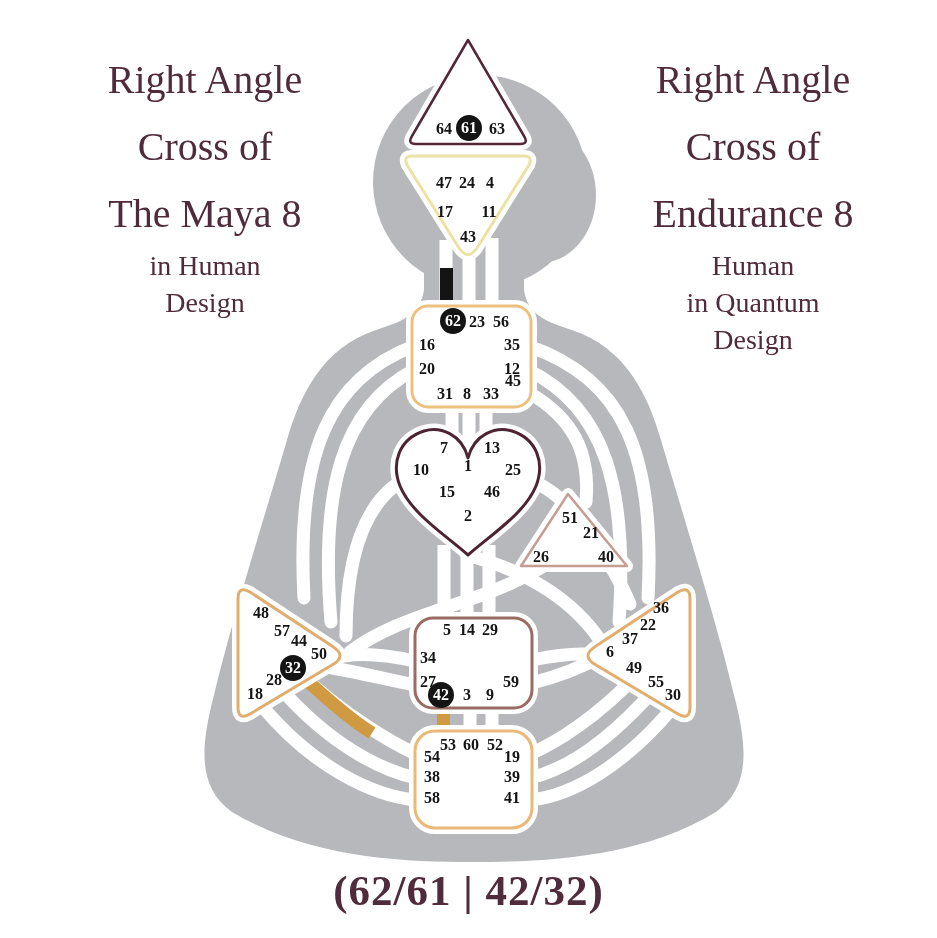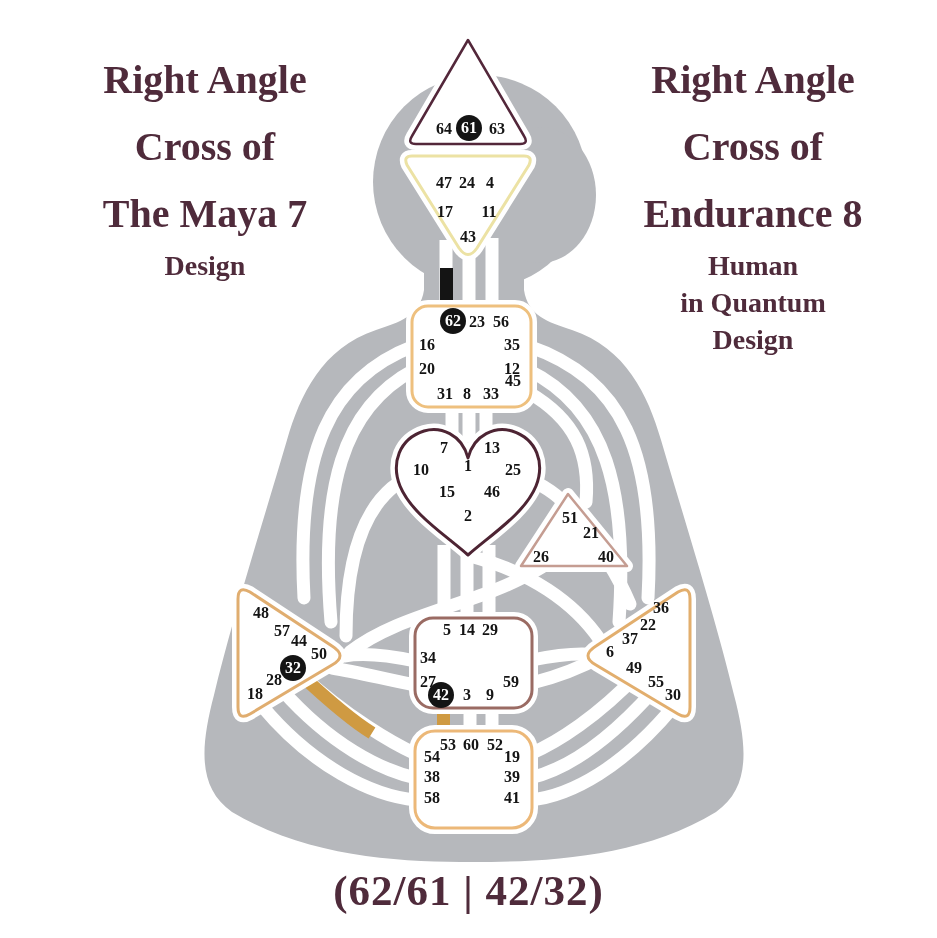--- a/index.html
+++ b/index.html
@@ -5,21 +5,21 @@
   :root{
     --title_text:#4f2b3b; --silhouette:#b6b8bc; --white:#ffffff;
     --gold:#cf9a42; --black:#141414;
     --head_border:#53273a; --ajna_border:#ece2a4; --throat_border:#eec07e;
     --g_border:#4d2433; --ego_border:#c59d92; --spleen_border:#e0ad6f;
     --sacral_border:#9a6b63; --sp_border:#e2ae6d; --root_border:#ecb878;
   }
   html,body{margin:0;padding:0;background:#fff;}
   .canvas{position:relative;width:937px;height:938px;background:#fff;overflow:hidden;
           font-family:"Liberation Serif",serif;}
-  .title{position:absolute;text-align:center;color:var(--title_text);font-weight:bold;}
+  .title{position:absolute;text-align:center;color:var(--title_text);font-weight:normal;}
   .title .main div{font-size:40px;line-height:67px;}
   .title .sub div{font-size:28px;line-height:37px;}
   .title-left{left:55px;top:46px;width:300px;}
   .title-right{left:588px;top:46px;width:330px;}
   .caption{position:absolute;left:0;right:0;top:866px;text-align:center;
            font-size:43px;font-weight:bold;color:var(--title_text);letter-spacing:1px;}
   svg{position:absolute;left:0;top:0;}
   .sil{fill:var(--silhouette);}
   .ch{stroke:#fff;stroke-width:13;fill:none;stroke-linecap:round;}
   .ch-sq{stroke:#fff;stroke-width:13;fill:none;stroke-linecap:butt;}
@@ -203,23 +203,24 @@
       <text class="gate gate-white" x="293" y="673">32</text>
       <circle class="gcirc" cx="441" cy="695" r="13"></circle>
       <text class="gate gate-white" x="441" y="700">42</text>
     </g>
   </svg>
 
   <div class="title title-left">
     <div class="main">
         <div>Right Angle</div>
         <div>Cross of</div>
-        <div>The Maya 7</div>
+        <div>The Maya 8</div>
       </div>
     <div class="sub">
+        <div>in Human</div>
         <div>Design</div>
       </div>
   </div>
 
   <div class="title title-right">
     <div class="main">
         <div>Right Angle</div>
         <div>Cross of</div>
         <div>Endurance 8</div>
       </div>

